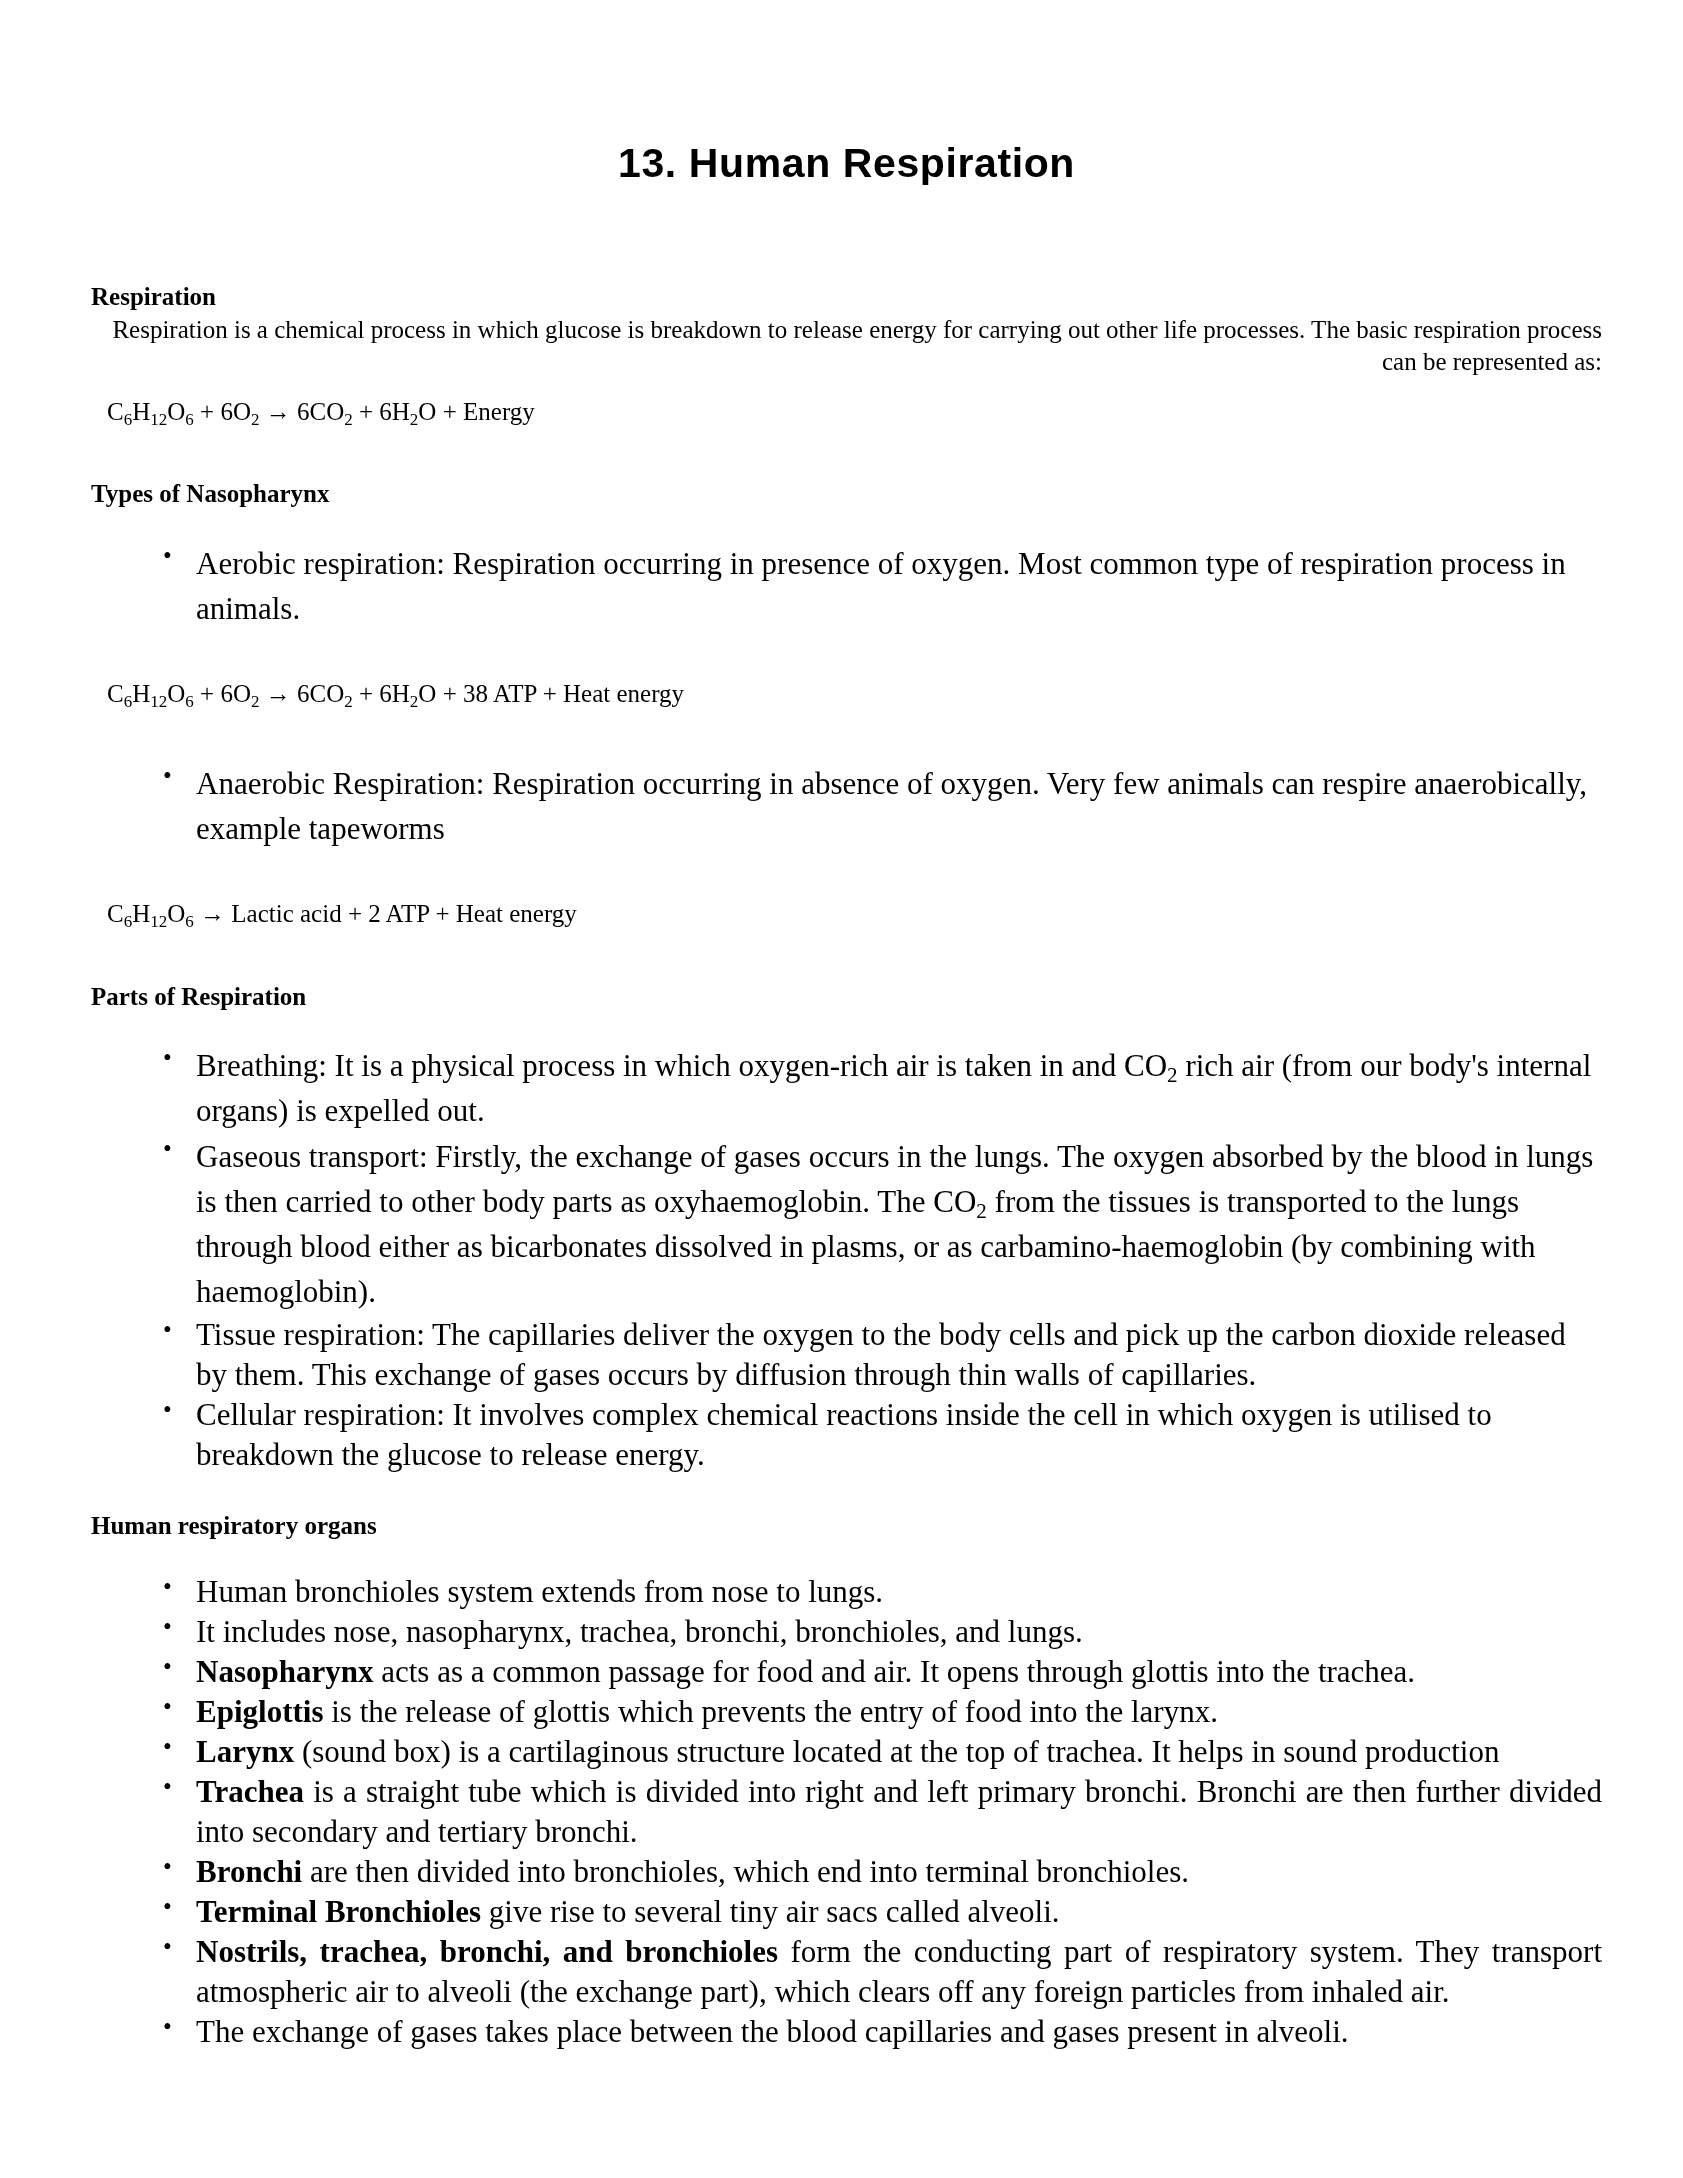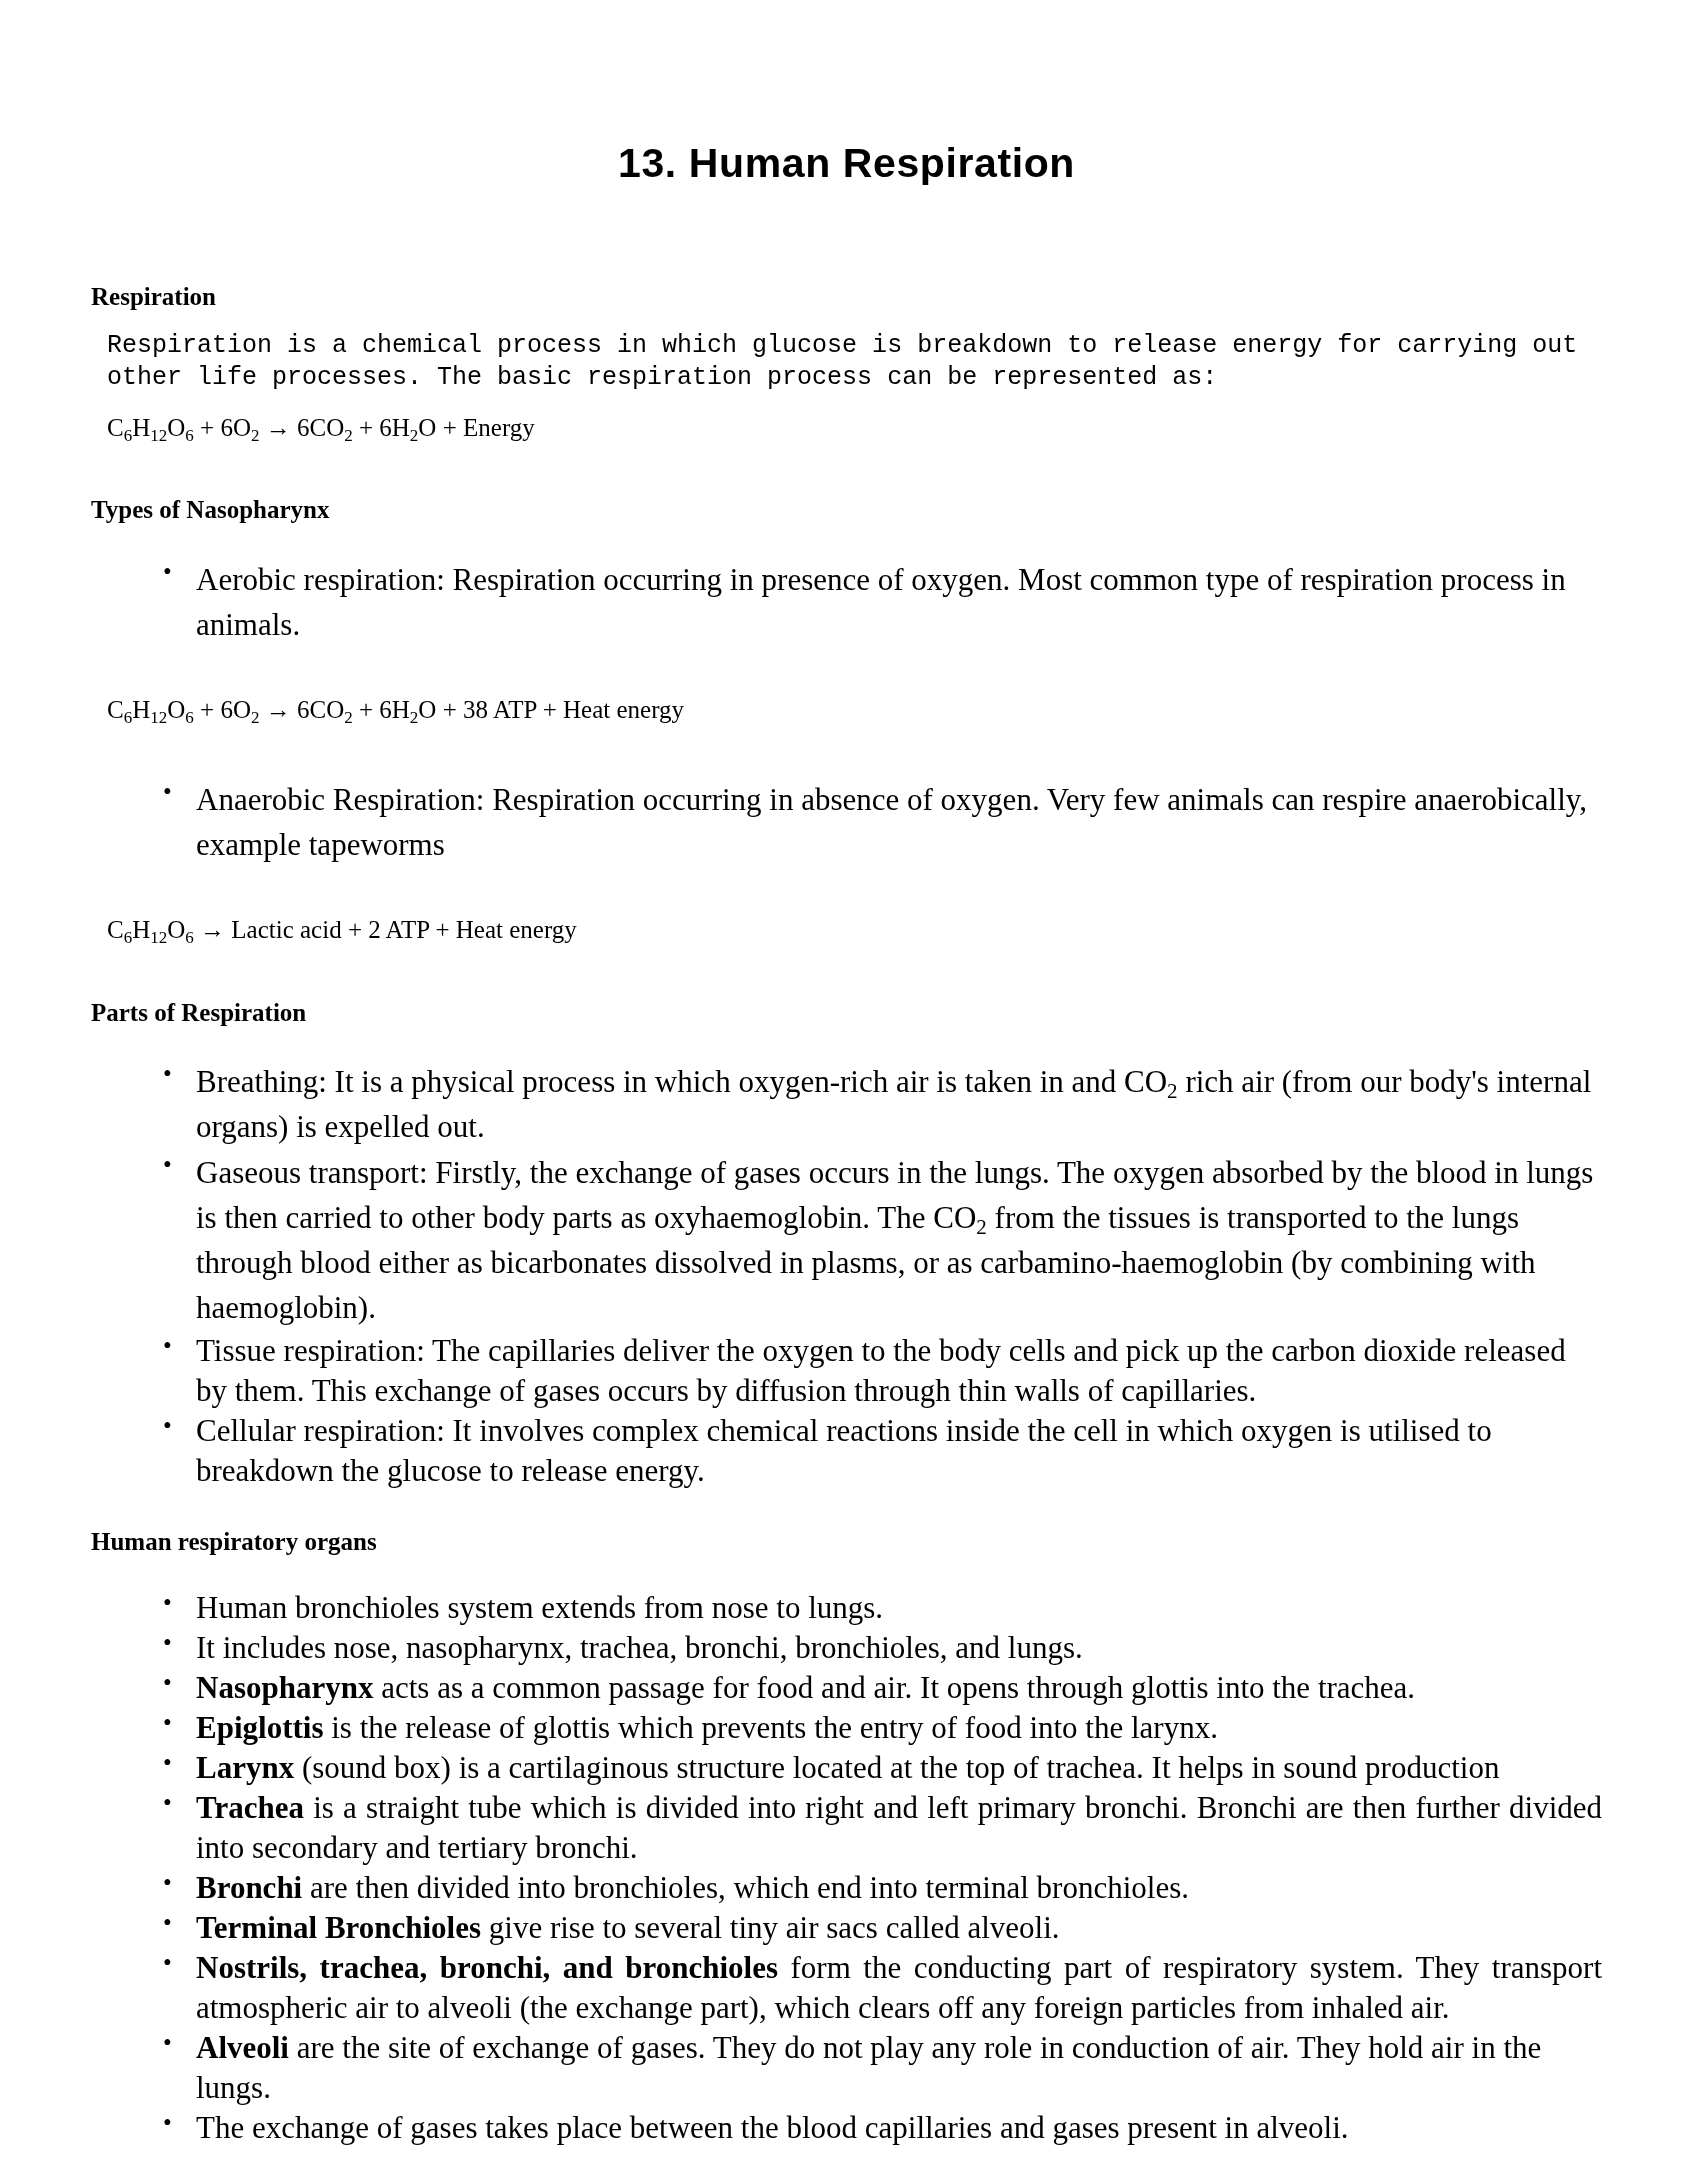--- a/index.html
+++ b/index.html
@@ -45,24 +45,23 @@
     font-weight: bold;
     font-size: 25px;
     line-height: 1.30;
     margin: 0;
     padding: 0;
   }
 
   .para {
     font-size: 25px;
     line-height: 1.30;
-    margin: 16px;
+    margin: 0;
     padding: 0;
-    text-align: left;
-    font-family: Liberation Mono, monospace;
+    text-align: right;
   }
 
   .equation {
     font-size: 25px;
     line-height: 1.34;
     margin: 16px;
     padding: 0;
     white-space: nowrap;
   }
 
@@ -179,20 +178,19 @@
       <ul class="bullets tight" id="organs-list">
           <li><span>Human bronchioles system extends from nose to lungs.</span></li>
           <li><span>It includes nose, nasopharynx, trachea, bronchi, bronchioles, and lungs.</span></li>
           <li><b>Nasopharynx</b><span> acts as a common passage for food and air. It opens through glottis into the trachea.</span></li>
           <li><b> Epiglottis</b><span> is the release of glottis which prevents the entry of food into the larynx.</span></li>
           <li><b> Larynx</b><span> (sound box) is a cartilaginous structure located at the top of trachea. It helps in sound production</span></li>
           <li class="justify"><b>Trachea</b><span> is a straight tube which is divided into right and left primary bronchi. Bronchi are then further divided into secondary and tertiary bronchi.</span></li>
           <li><b>Bronchi</b><span> are then divided into bronchioles, which end into terminal bronchioles.</span></li>
           <li><b>Terminal Bronchioles</b><span> give rise to several tiny air sacs called alveoli.</span></li>
           <li class="justify"><b>Nostrils, trachea, bronchi, and bronchioles</b><span> form the conducting part of respiratory system. They transport atmospheric air to alveoli (the exchange part), which clears off any foreign particles from inhaled air.</span></li>
-          <li><b>Alveoli</b><span> are the site of exchange of gases. They do not play any role in conduction of air. They hold air in the lungs.</span></li>
           <li><span> The exchange of gases takes place between the blood capillaries and gases present in alveoli.</span></li>
         </ul>
     </div>
 
   </div>
 </div>
 
 
 </body></html>

